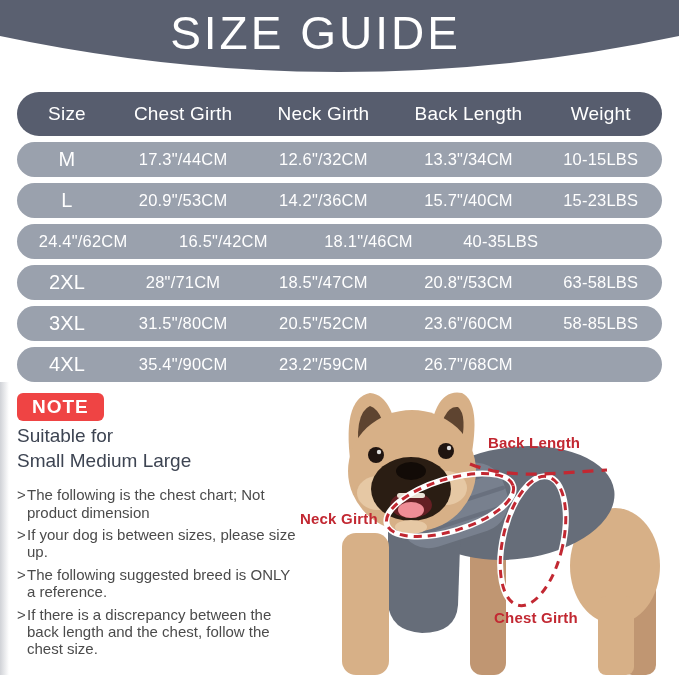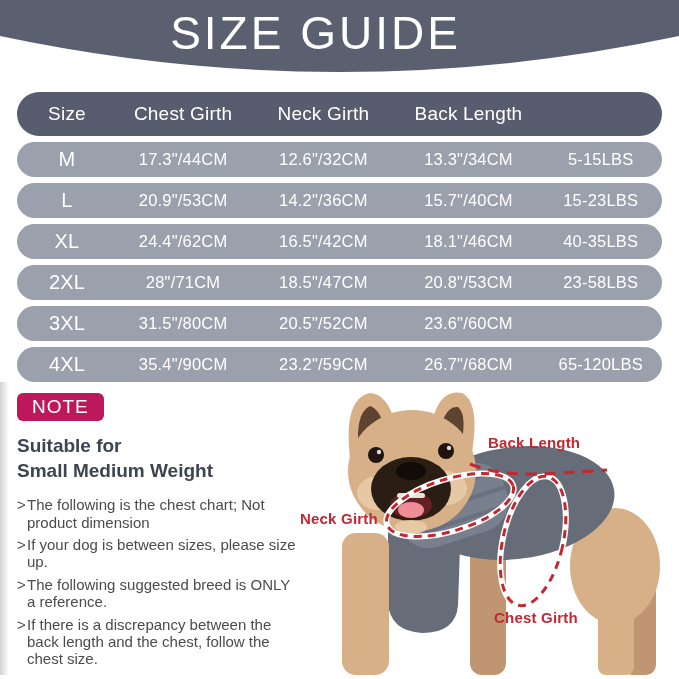--- a/index.html
+++ b/index.html
@@ -27,25 +27,25 @@
   .t-row .c0{font-size:20px;}
   .t-row.head .c0{font-size:19px;}
   
   .bottom{position:relative;width:679px;height:293px;}
   .edge-fade{
     position:absolute;left:0;top:0;bottom:0;width:9px;
     background:linear-gradient(to right, rgba(99,106,122,.30), rgba(99,106,122,0));
   }
   .note-col{position:absolute;left:17px;top:11px;width:283px;}
   .note-badge{
-    display:inline-block;background:#be185d;color:#fff;font-weight:normal;
+    display:inline-block;background:#ef4444;color:#fff;font-weight:bold;
     font-size:19px;letter-spacing:1px;padding:3px 15px;border-radius:6px;
   }
   .note-heading{
-    margin-top:12px;color:#3d4452;font-size:19px;font-weight:bold;line-height:1.32;
+    margin-top:2px;color:#3d4452;font-size:19px;font-weight:normal;line-height:1.32;
   }
   .bullets{margin-top:13px;display:flex;flex-direction:column;gap:5px;}
   .bullet{display:flex;color:#4b4b4b;font-size:15px;line-height:1.16;}
   .bullet .marker{flex:0 0 10px;}
   
   .dog-wrap{position:absolute;left:300px;top:-1px;width:379px;height:294px;}
   .dog-wrap svg{display:block;}
   .anno-label{
     position:absolute;color:#c22832;font-weight:bold;font-size:15px;letter-spacing:.2px;
     white-space:nowrap;
@@ -63,73 +63,73 @@
   </svg>
   <div class="banner-title">SIZE GUIDE</div>
 </div>
 
 <div class="size-table">
   <div class="t-row head">
     <div class="t-cell c0">Size</div>
     <div class="t-cell c1">Chest Girth</div>
     <div class="t-cell c2">Neck Girth</div>
     <div class="t-cell c3">Back Length</div>
+    <div class="t-cell c4">Weight</div>
   </div>
 
   <div class="t-row">
     <div class="t-cell c0">M</div>
     <div class="t-cell c1">17.3"/44CM</div>
     <div class="t-cell c2">12.6"/32CM</div>
     <div class="t-cell c3">13.3"/34CM</div>
-    <div class="t-cell c4">5-15LBS</div>
+    <div class="t-cell c4">10-15LBS</div>
   </div>
   <div class="t-row">
     <div class="t-cell c0">L</div>
     <div class="t-cell c1">20.9"/53CM</div>
     <div class="t-cell c2">14.2"/36CM</div>
     <div class="t-cell c3">15.7"/40CM</div>
     <div class="t-cell c4">15-23LBS</div>
   </div>
   <div class="t-row">
-    <div class="t-cell c0">XL</div>
     <div class="t-cell c1">24.4"/62CM</div>
     <div class="t-cell c2">16.5"/42CM</div>
     <div class="t-cell c3">18.1"/46CM</div>
     <div class="t-cell c4">40-35LBS</div>
   </div>
   <div class="t-row">
     <div class="t-cell c0">2XL</div>
     <div class="t-cell c1">28"/71CM</div>
     <div class="t-cell c2">18.5"/47CM</div>
     <div class="t-cell c3">20.8"/53CM</div>
-    <div class="t-cell c4">23-58LBS</div>
+    <div class="t-cell c4">63-58LBS</div>
   </div>
   <div class="t-row">
     <div class="t-cell c0">3XL</div>
     <div class="t-cell c1">31.5"/80CM</div>
     <div class="t-cell c2">20.5"/52CM</div>
     <div class="t-cell c3">23.6"/60CM</div>
+    <div class="t-cell c4">58-85LBS</div>
   </div>
   <div class="t-row">
     <div class="t-cell c0">4XL</div>
     <div class="t-cell c1">35.4"/90CM</div>
     <div class="t-cell c2">23.2"/59CM</div>
     <div class="t-cell c3">26.7"/68CM</div>
-    <div class="t-cell c4">65-120LBS</div>
   </div>
 </div>
 
 <div class="bottom">
   <div class="edge-fade"></div>
 
   <div class="note-col">
     <span class="note-badge">NOTE</span>
     <div class="note-heading">
       <div>Suitable for</div>
-      <div>Small Medium Weight</div>
+      <div>Small Medium Large</div>
     </div>
     <div class="bullets">
       <div class="bullet">
         <span class="marker">&gt;</span>
         <span>The following is the chest chart; Not product dimension</span>
       </div>
       <div class="bullet">
         <span class="marker">&gt;</span>
         <span>If your dog is between sizes, please size up.</span>
       </div>

